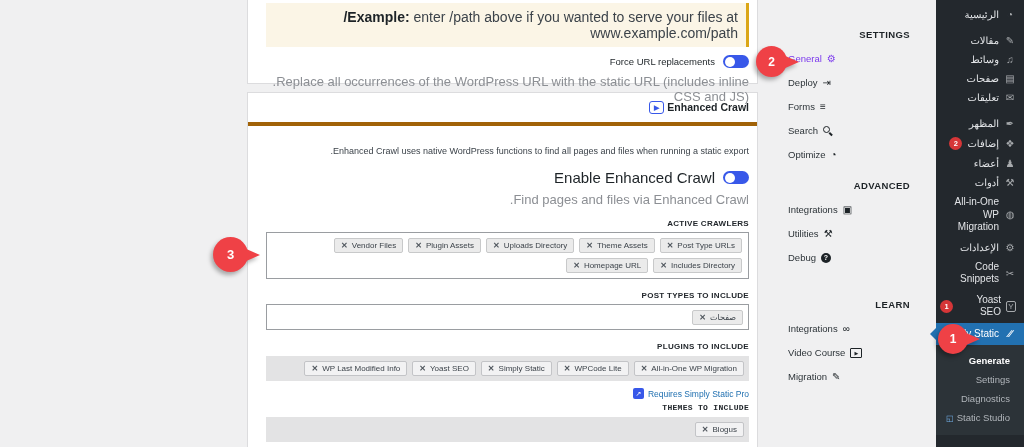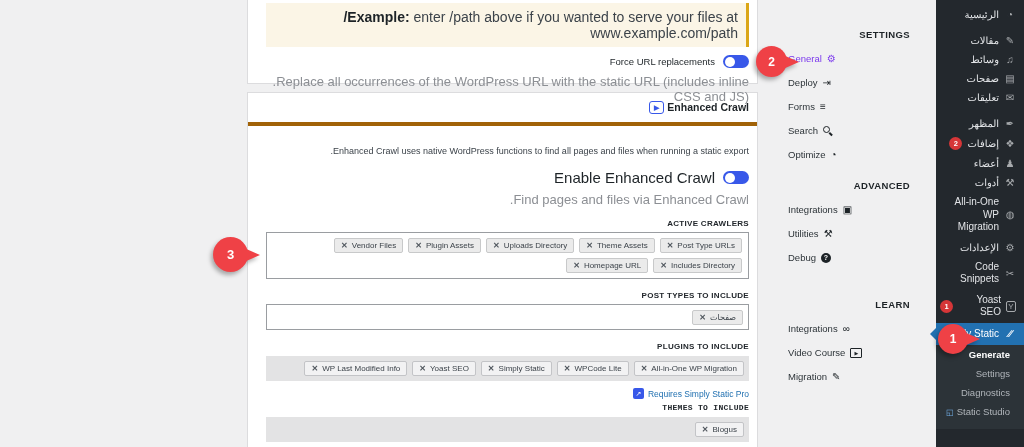--- a/index.html
+++ b/index.html
@@ -70,21 +70,21 @@
   .wp-label.ltr { direction:ltr; text-align:right; line-height:1.25; }
   .wp-badge { direction:ltr; background:#d63638; color:#fff; border-radius:50%; font-size:7.5px; font-weight:bold;
               width:13px; height:13px; display:flex; align-items:center; justify-content:center; flex:0 0 auto; }
   .gap-s { margin-top:7px; }
   .yoast-ico { width:11px; height:11px; border:1px solid #a7aaad; border-radius:2px; color:#a7aaad; font-size:8px;
                display:flex; align-items:center; justify-content:center; }
   .wp-active { background:#2271b1; color:#fff; position:relative; padding-top:5px; padding-bottom:5px; }
   .wp-active .wp-ico { color:#fff; font-weight:bold; font-style:italic; }
   .wp-active::after { content:""; position:absolute; left:-6px; top:50%; transform:translateY(-50%);
                       border-right:6px solid #2271b1; border-top:6px solid transparent; border-bottom:6px solid transparent; }
-  .submenu { background:#2c3338; padding:0 0 8px; }
+  .submenu { background:#2c3338; padding:6px 0 8px; }
   .sub-item { text-align:right; padding:4px 14px 4px 6px; font-size:9.5px; color:#b0b5ba; direction:ltr; cursor:pointer; }
   .sub-item.current { color:#fff; font-weight:bold; }
   .sub-item .ext { color:#72aee6; font-size:8px; margin-right:3px; }
 
   
   .balloon { position:absolute; border-radius:50%; background:#ef4146; color:#fff; font-weight:bold;
              display:flex; align-items:center; justify-content:center; z-index:60;
              filter:drop-shadow(-2px 3px 2px rgba(0,0,0,.3)); }
   .balloon::after { content:""; position:absolute; left:100%; top:50%; transform:translateY(-50%); margin-left:-4px;
                     border-left:16px solid #ef4146; border-top:7px solid transparent; border-bottom:7px solid transparent; }

